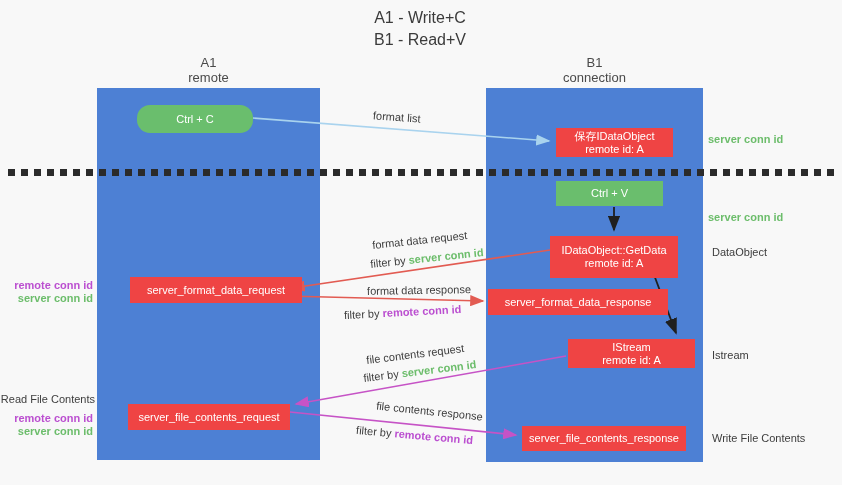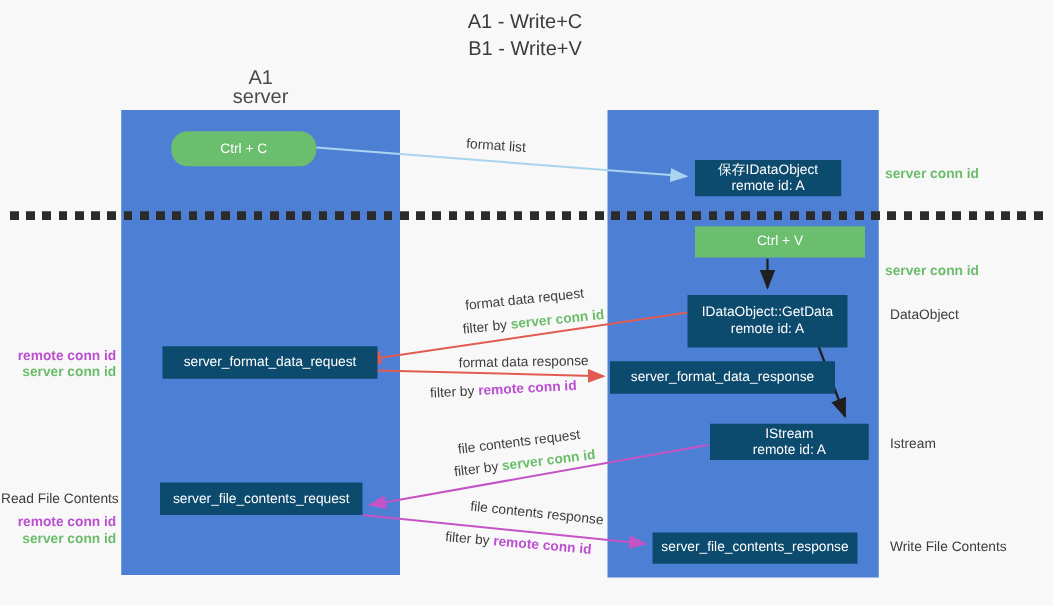--- a/index.html
+++ b/index.html
@@ -11,62 +11,64 @@
     color: #3d3d3d;
     overflow: hidden;
   }
   .abs { position: absolute; }
 
   .title {
     left: 329px; top: 7px; width: 182px;
     text-align: center; font-size: 16px; line-height: 22px; color: #3b3b3b;
   }
   .lane-header {
-    text-align: center; font-size: 16px; line-height: 15px; color: #4a4a4a;
+    text-align: center; font-size: 13px; line-height: 15px; color: #4a4a4a;
   }
   .lane {
     background: #4d80d4;
   }
   .divider {
     left: 8px; top: 169px; width: 827px; height: 7px;
     background: repeating-linear-gradient(90deg, #2b2b2b 0 7px, transparent 7px 13px);
   }
 
   .node {
     display: flex; flex-direction: column; align-items: center; justify-content: center;
     color: #ffffff; font-size: 11px; line-height: 13px; text-align: center;
     white-space: nowrap; overflow: hidden;
   }
   .node.green  { background: #6abe6d; }
-  .node.orange { background: #0c4a6e; }
+  .node.orange { background: #ef4444; }
 
   .mid-label {
     font-size: 11px; color: #3d3d3d; white-space: nowrap;
     transform-origin: center center;
   }
   .side-label { font-size: 11px; white-space: nowrap; }
   .green-text  { color: #6cbd6b; font-weight: bold; }
   .purple-text { color: #bb4fd0; font-weight: bold; }
   .left-stack { text-align: right; font-size: 11px; line-height: 13px; font-weight: bold; }
 
   svg.arrows { left: 0; top: 0; pointer-events: none; }
 </style>
 </head>
 <body>
 
 <div class="abs title">
   <div>A1 - Write+C</div>
-  <div>B1 - Write+V</div>
+  <div>B1 - Read+V</div>
 </div>
 
 <div class="abs lane-header" style="left:97px; top:55px; width:223px;">
   <div>A1</div>
-  <div>server</div>
+  <div>remote</div>
 </div>
 <div class="abs lane-header" style="left:486px; top:55px; width:217px;">
+  <div>B1</div>
+  <div>connection</div>
 </div>
 
 <div class="abs lane" style="left:97px; top:88px; width:223px; height:372px;"></div>
 <div class="abs lane" style="left:486px; top:88px; width:217px; height:374px;"></div>
 
 <div class="abs divider"></div>
 
 <svg class="abs arrows" width="842" height="485" viewBox="0 0 842 485">
   <defs>
     <marker id="m-blue" markerWidth="9" markerHeight="7" refX="8" refY="3.5" orient="auto">
@@ -93,21 +95,21 @@
 
 <div class="abs node green" style="left:137px; top:105px; width:116px; height:28px;border-radius:13px;">
   <div>Ctrl + C</div>
 </div>
 
 <div class="abs node orange" style="left:556px; top:128px; width:117px; height:29px;">
   <div>保存IDataObject</div>
   <div>remote id: A</div>
 </div>
 
-<div class="abs node green" style="left:556px; top:181px; width:136px; height:25px;">
+<div class="abs node green" style="left:556px; top:181px; width:107px; height:25px;">
   <div>Ctrl + V</div>
 </div>
 
 <div class="abs node orange" style="left:550px; top:236px; width:128px; height:42px;">
   <div>IDataObject::GetData</div>
   <div>remote id: A</div>
 </div>
 
 <div class="abs node orange" style="left:130px; top:277px; width:172px; height:26px;">
   <div>server_format_data_request</div>
@@ -115,21 +117,21 @@
 
 <div class="abs node orange" style="left:488px; top:289px; width:180px; height:26px;text-align:right;">
   <div>server_format_data_response</div>
 </div>
 
 <div class="abs node orange" style="left:568px; top:339px; width:127px; height:29px;">
   <div>IStream</div>
   <div>remote id: A</div>
 </div>
 
-<div class="abs node orange" style="left:128px; top:386px; width:162px; height:26px;">
+<div class="abs node orange" style="left:128px; top:404px; width:162px; height:26px;">
   <div>server_file_contents_request</div>
 </div>
 
 <div class="abs node orange" style="left:522px; top:426px; width:164px; height:25px;">
   <div>server_file_contents_response</div>
 </div>
 
 <div class="abs mid-label" style="left:373px; top:111px; transform:rotate(4deg);">format list</div>
 
 <div class="abs mid-label" style="left:372px; top:234px; transform:rotate(-6deg);">format data request</div>

